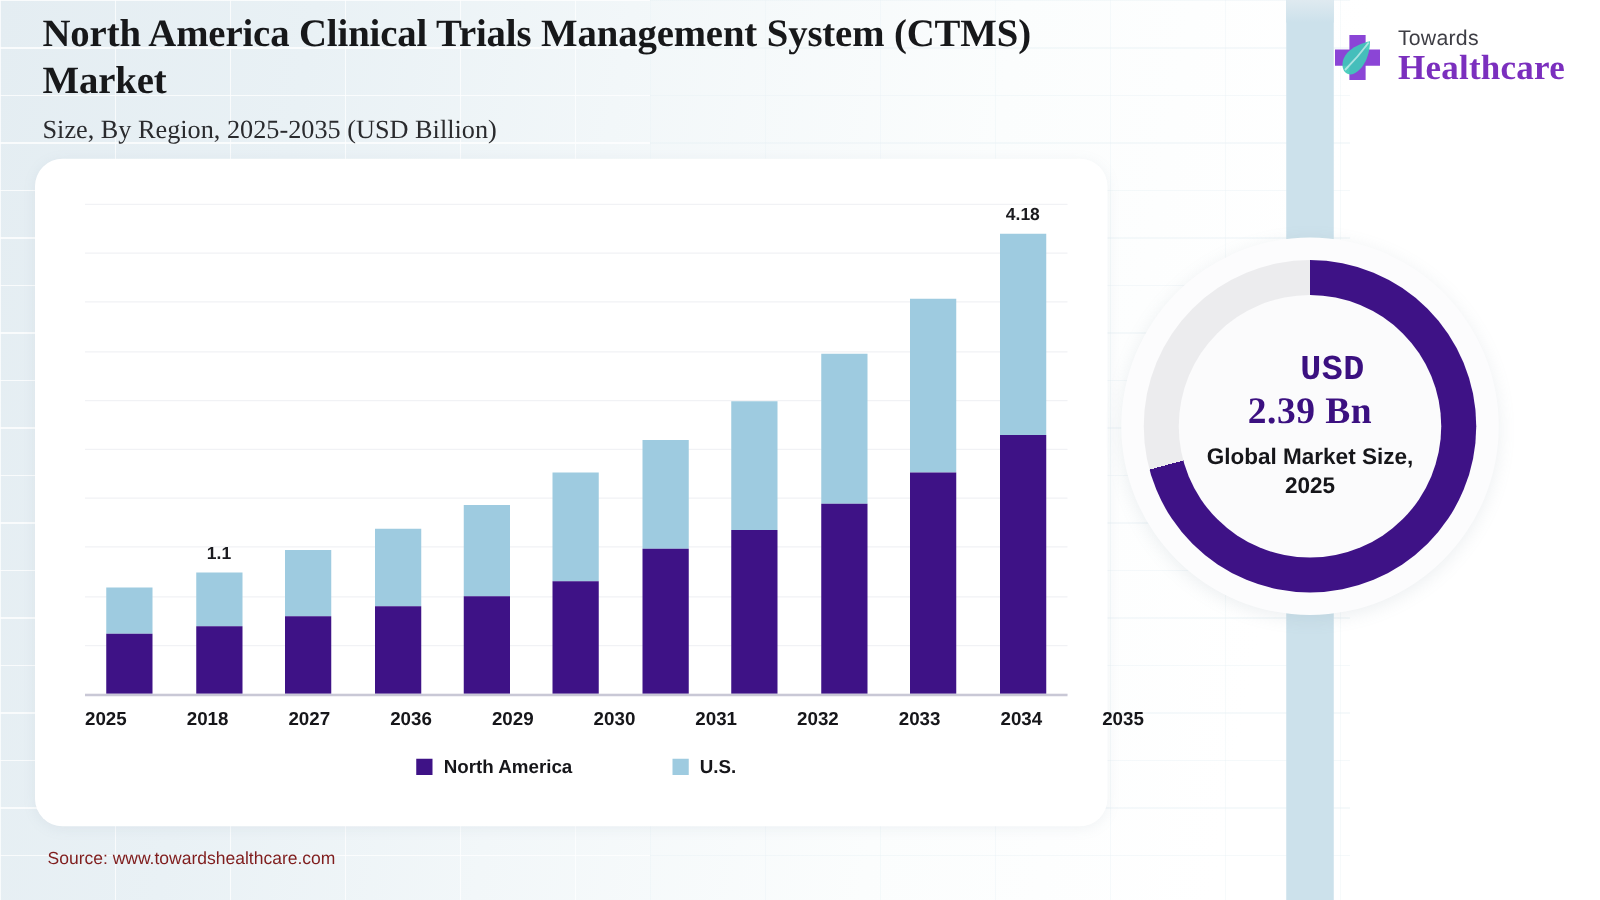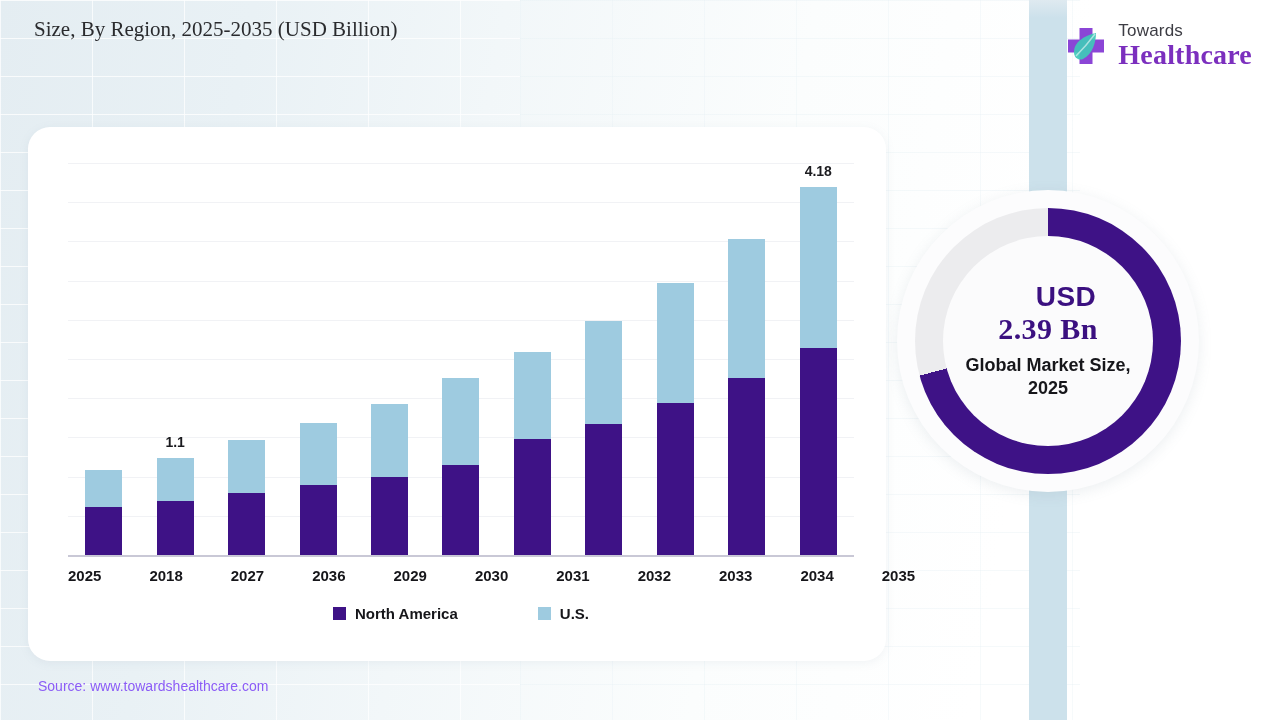--- a/index.html
+++ b/index.html
@@ -109,52 +109,53 @@
   .donut-ring{
     position:absolute;left:18px;top:18px;width:266px;height:266px;border-radius:50%;
     background:conic-gradient(#3e1286 0deg 255deg, #ececee 255deg 360deg);
   }
   .donut-hole{
     position:absolute;left:46px;top:46px;width:210px;height:210px;border-radius:50%;
     background:#fbfbfc;
     display:flex;flex-direction:column;align-items:center;justify-content:center;text-align:center;
   }
   .donut-usd{
-    font-family:Liberation Sans, sans-serif;
+    font-family:Liberation Mono, monospace;
     font-size:28px;font-weight:700;color:#3b1080;line-height:1.12;letter-spacing:.4px;margin-left:36px;
   }
   .donut-value{
     font-family:Liberation Serif, serif;
     font-size:30px;font-weight:700;color:#3b1080;line-height:1.12;letter-spacing:.4px;
   }
   .donut-caption{
     font-family:Liberation Sans, sans-serif;
     font-size:18px;font-weight:700;color:#16161a;line-height:1.3;margin-top:8px;
     max-width:170px;
   }
 
   
   #source{
     position:absolute;left:38px;top:678px;z-index:3;
-    font-size:14px;color:#8b5cf6;
+    font-size:14px;color:#7f1d1d;
   }
 </style>
 </head>
 <body>
 
 <div id="bg-layer">
   <div class="bg-base"></div>
   <div class="bg-grid"></div>
   <div class="bg-grid-r"></div>
   <div class="bg-band"></div>
   <div class="bg-band-fadetop"></div>
 </div>
 
 <div id="header">
   <div id="title-block">
+    <h1 class="main-title">North America Clinical Trials Management System (CTMS) Market</h1>
     <h2 class="sub-title">Size, By Region, 2025-2035 (USD Billion)</h2>
   </div>
 
   <div id="logo">
     <span class="logo-mark">
       <svg width="46" height="46" viewBox="0 0 46 46" aria-hidden="true">
         <path d="M16.5 5 H29.5 V16.5 H41 V29.5 H29.5 V41 H16.5 V29.5 H5 V16.5 H16.5 Z" fill="#8b45d6"></path>
         <path d="M33 10 C33 10 12 14 11 28 C10.5 35 16 38 20 36 C30 31 33 18 33 10 Z" fill="#3fc9b8" opacity="0.92"></path>
         <path d="M32 11 C26 19 19 27 13 33" stroke="#ffffff" stroke-width="1.5" fill="none" opacity="0.55"></path>
       </svg>

